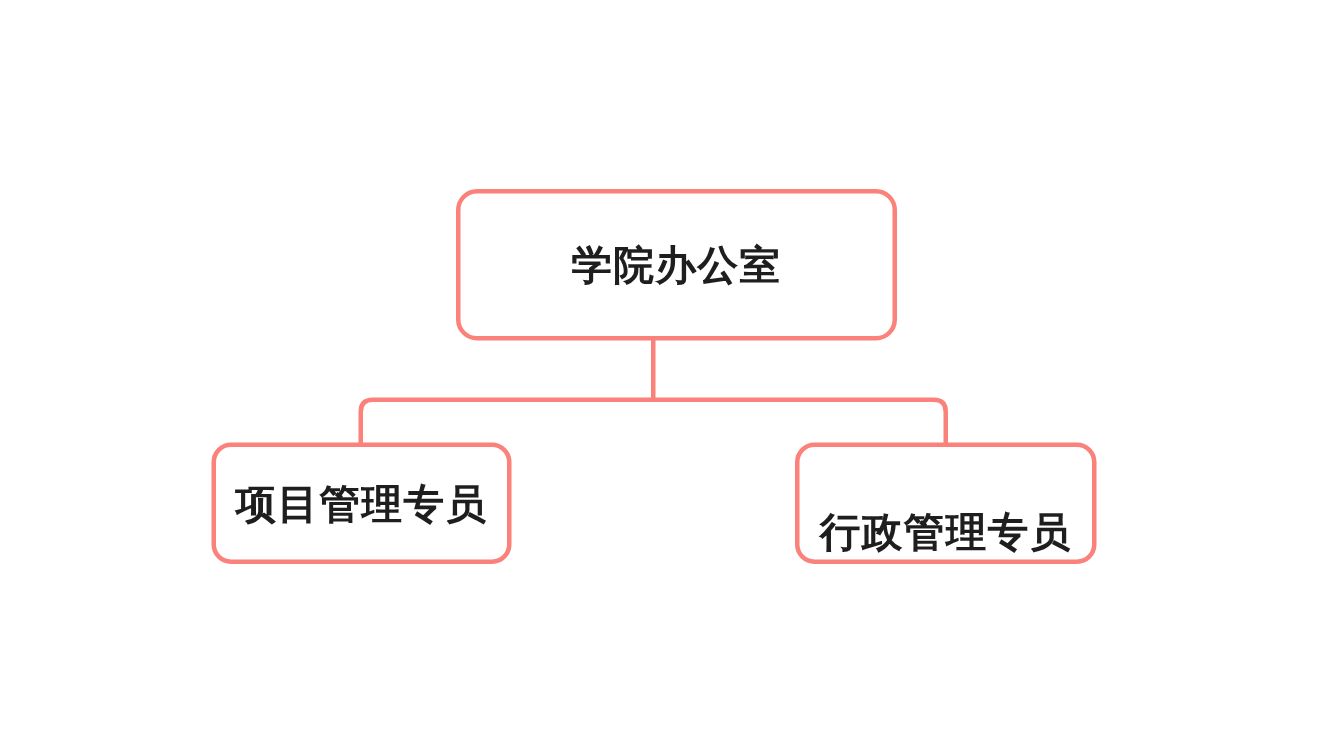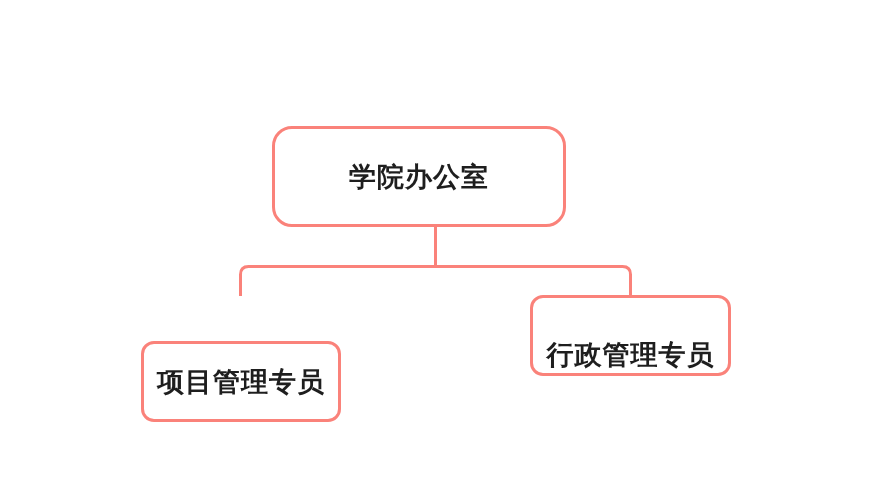--- a/index.html
+++ b/index.html
@@ -40,28 +40,27 @@
     cursor:pointer;
   }
   .org-node .node-label{
     font-size:27px;
     font-weight:bold;
     color:var(--text);
     letter-spacing:1px;
     white-space:nowrap;
   }
   .node-root{
-    left:272px;top:126px;
-    width:294px;height:101px;border-radius:20px;
+    left:304px;top:126px;
+    width:294px;height:101px;
   }
   .node-child-0{
     left:141px;top:295px;
     width:200px;height:81px;
     border-radius:13px;
-    margin-top:46px;
   }
   .node-child-1{
     left:530px;top:295px;
     width:201px;height:81px;
     border-radius:13px;
     align-items:flex-end;
   }
 </style>
 </head>
 <body>

